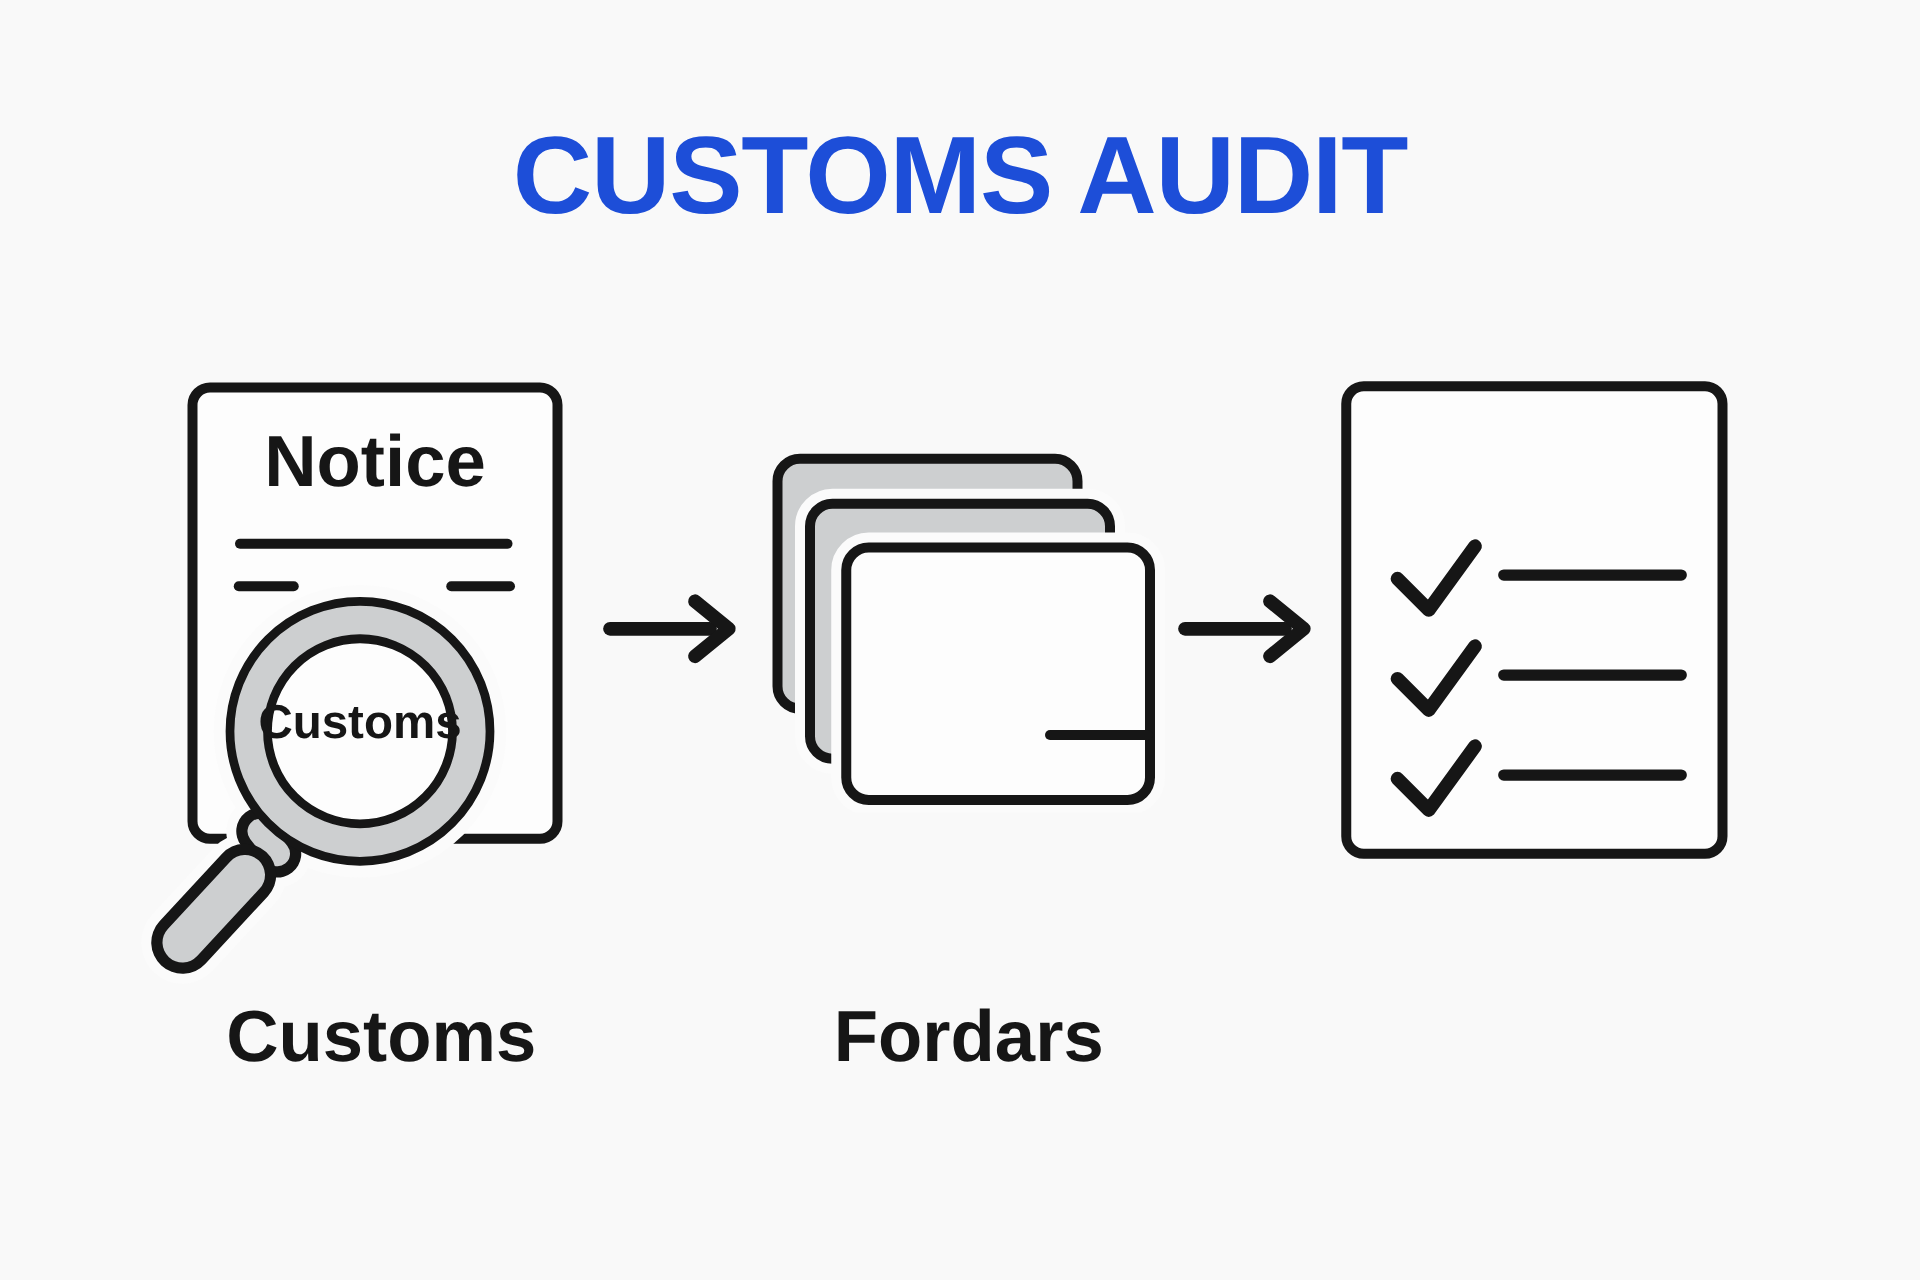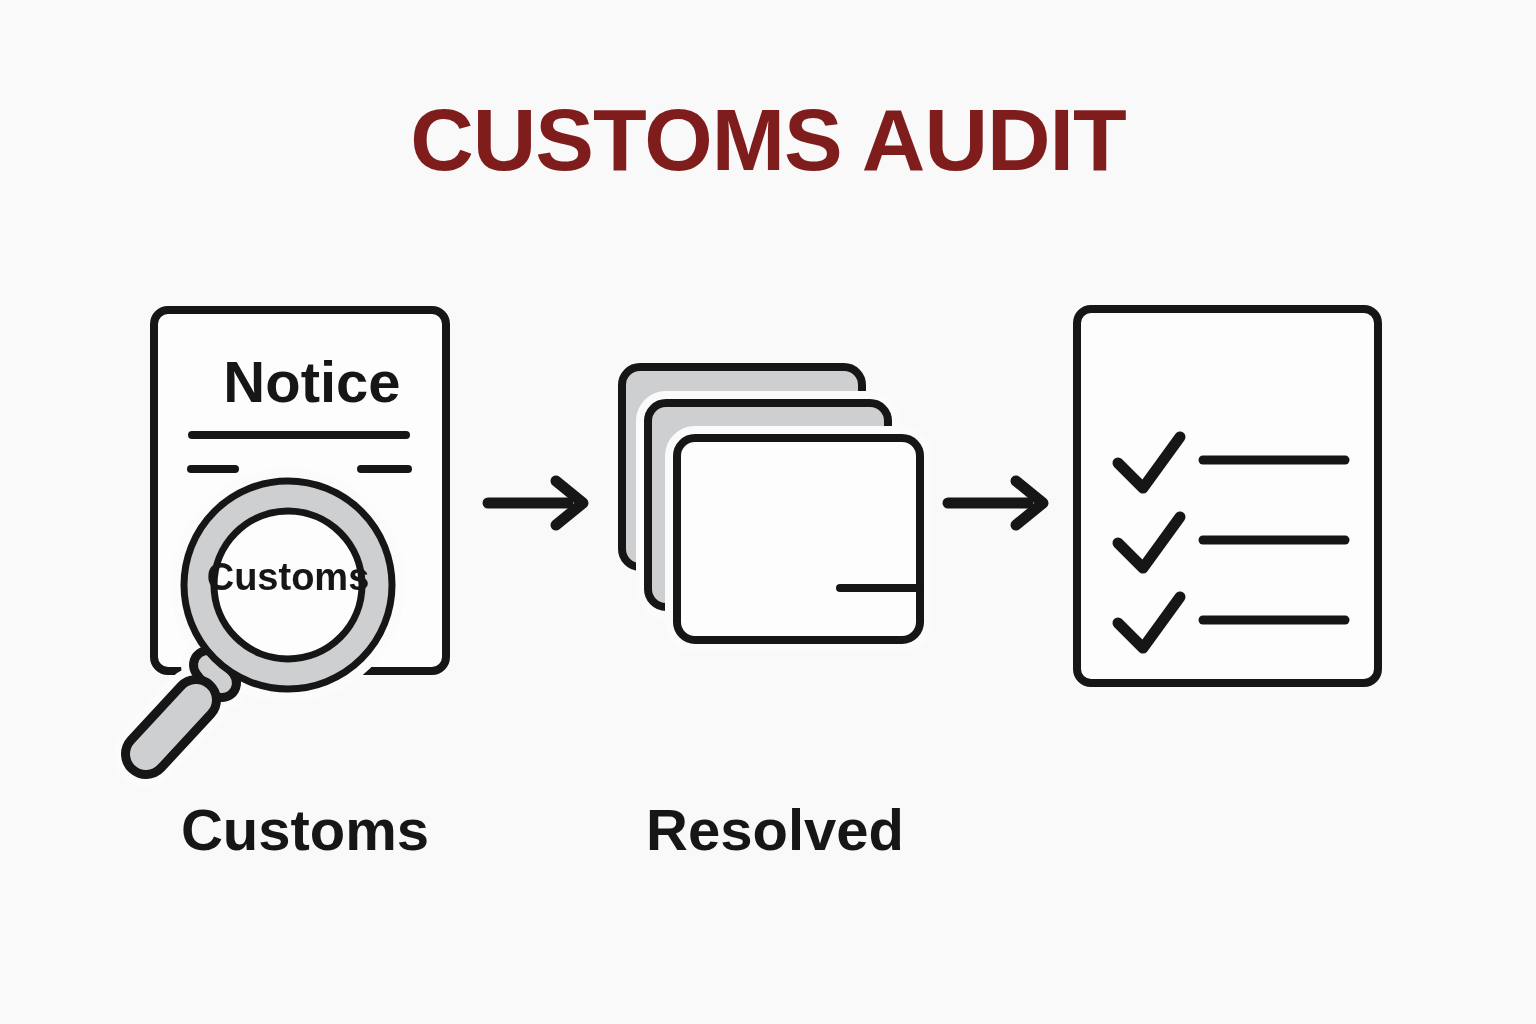--- a/index.html
+++ b/index.html
@@ -9,38 +9,38 @@
     font-family: "Liberation Sans", sans-serif;
     color: #161616;
     overflow: hidden;
   }
   .canvas { position: relative; width: 1536px; height: 1024px; }
 
   .title {
     position: absolute; left: 0; top: 96px; width: 1536px;
     text-align: center;
     font-size: 88px; font-weight: 700; letter-spacing: -1px;
-    line-height: 1; margin: 0; color: #7f1d1d;
+    line-height: 1; margin: 0; color: #1d4ed8;
   }
 
   
   .doc {
     position: absolute;
     background: #fdfdfd;
     border: 8px solid #161616;
     border-radius: 18px;
     box-sizing: border-box;
   }
   .doc-notice   { left: 150px; top: 306px; width: 300px; height: 369px; }
   .doc-resolved { left: 1073px; top: 305px; width: 309px; height: 382px; }
 
   .doc-heading {
     position: absolute; left: 0; top: 24px; width: 100%;
     text-align: center; font-size: 58px; font-weight: 700; line-height: 1.1;
-    margin: 12px;
+    margin: 0;
   }
 
   .rule {
     position: absolute; height: 8px; background: #161616; border-radius: 4px;
   }
   .rule-long  { left: 30px;  top: 117px; width: 222px; }
   .dash-left  { left: 29px;  top: 151px; width: 52px; }
   .dash-right { left: 199px; top: 151px; width: 55px; }
 
   .abs-svg { position: absolute; display: block; }
@@ -126,15 +126,15 @@
         <path d="M122 227 H264" fill="none" stroke="#161616" stroke-width="9" stroke-linecap="round"></path>
       </g>
       <g>
         <path d="M37 310 L62 335 L99 284" fill="none" stroke="#161616" stroke-width="11" stroke-linecap="round" stroke-linejoin="round"></path>
         <path d="M122 307 H264" fill="none" stroke="#161616" stroke-width="9" stroke-linecap="round"></path>
       </g>
     </svg>
   </div>
 
   <div class="caption caption-1">Customs</div>
-  <div class="caption caption-2">Resolved</div>
+  <div class="caption caption-2">Fordars</div>
 
 </div>
 
 </body></html>

